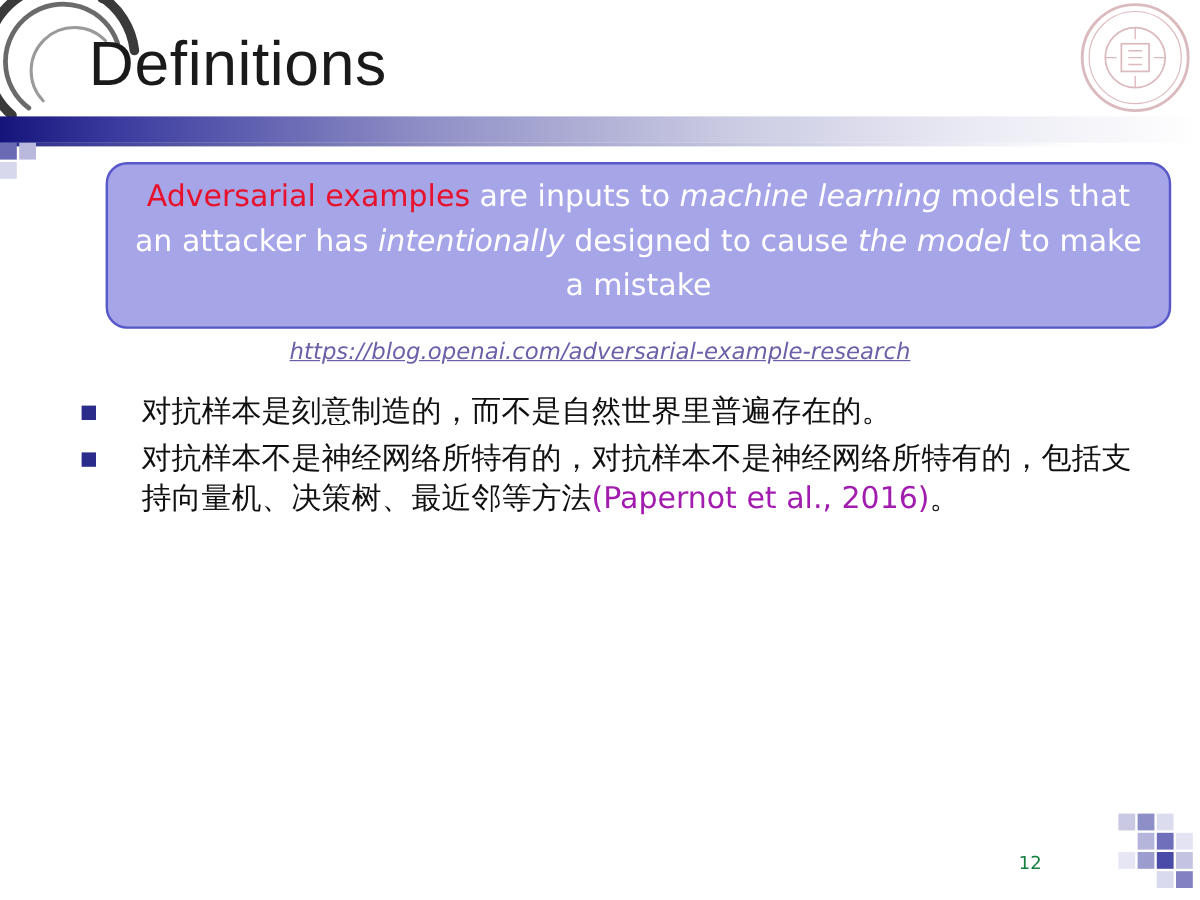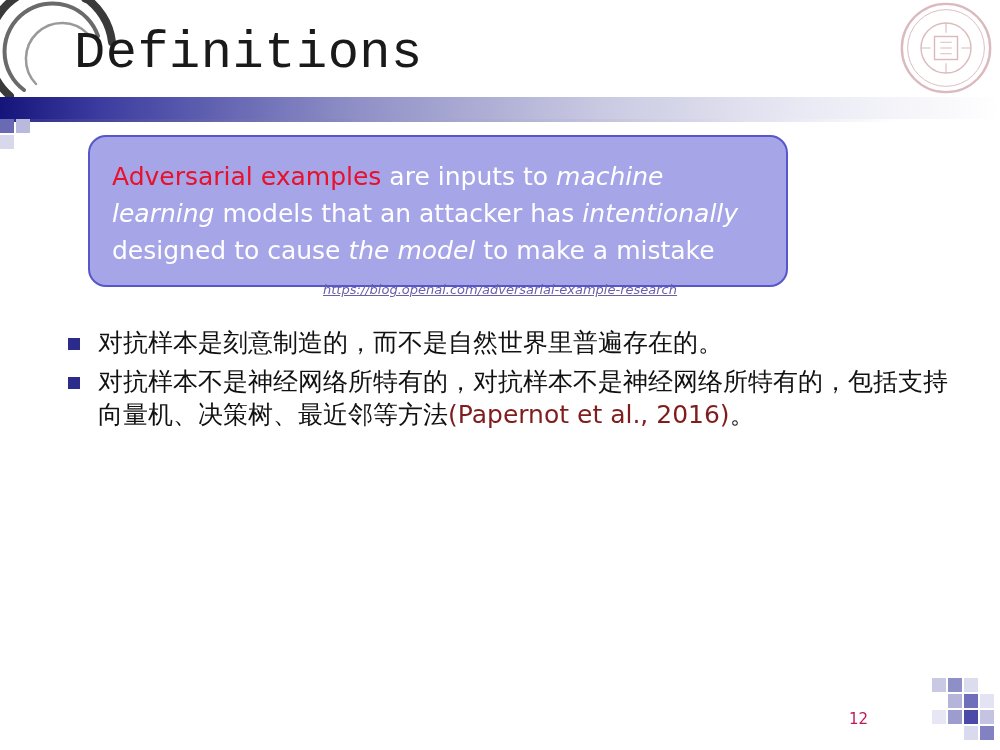--- a/index.html
+++ b/index.html
@@ -56,111 +56,113 @@
     height: 14px;
   }
 
   
   .page-title {
     position: absolute;
     left: 74px;
     top: 28px;
     font-size: 52px;
     color: #1a1a1a;
-    font-family: Liberation Mono, monospace;
+    font-family: Liberation Sans, sans-serif;
     font-weight: 400;
     letter-spacing: 0.5px;
     line-height: 1;
   }
 
   
   .logo {
     position: absolute;
     right: 6px;
     top: 0px;
     width: 96px;
     height: 96px;
     opacity: 0.30;
   }
 
   
   .quote-box {
     position: absolute;
     left: 88px;
     top: 135px;
-    width: 700px;
+    width: 888px;
     box-sizing: border-box;
-    padding: 21px 22px 16px 22px;
+    padding: 8px 22px 16px 22px;
     background: #a5a5e8;
     border: 2px solid #5757c9;
     border-radius: 18px;
     color: #ffffff;
     font-size: 25px;
     line-height: 1.48;
     font-family: "DejaVu Sans", sans-serif;
+    text-align: center;
   }
   .quote-box .hl {
     color: #e8102a;
   }
   .quote-box .ital {
     font-style: italic;
   }
 
   
   .source-link {
     position: absolute;
     left: 0;
     top: 282px;
     width: 1000px;
     text-align: center;
-    font-size: 13px;
+    font-size: 19px;
     font-style: italic;
     color: #6b5fa8;
     font-family: "DejaVu Sans", sans-serif;
     text-decoration: underline;
   }
 
   
   .bullets {
     position: absolute;
     left: 68px;
     top: 326px;
     width: 880px;
   }
   .bullet-row {
     display: flex;
     align-items: flex-start;
     margin-bottom: 6px;
+    gap: 20px;
   }
   .bullet-mark {
     width: 12px;
     height: 12px;
     background: #2b2b8c;
     margin-top: 12px;
     margin-right: 18px;
     flex: 0 0 auto;
   }
   .bullet-text {
     flex: 1 1 auto;
     font-size: 25px;
     line-height: 1.32;
     color: #111111;
     font-family: "DejaVu Sans", sans-serif;
   }
   .cite {
-    color: #7f1d1d;
+    color: #a21caf;
   }
 
   
   .page-number {
     position: absolute;
     right: 132px;
     bottom: 22px;
     font-size: 15px;
-    color: #be185d;
+    color: #15803d;
     font-family: "DejaVu Sans", sans-serif;
   }
 </style>
 </head>
 <body>
 
 <div class="slide">
 
   <svg class="swirl" viewBox="0 0 140 140">
     <path d="M20,118 A62,62 0 1 1 122,64" fill="none" stroke="#3a3a3a" stroke-width="8" stroke-linecap="round"></path>

